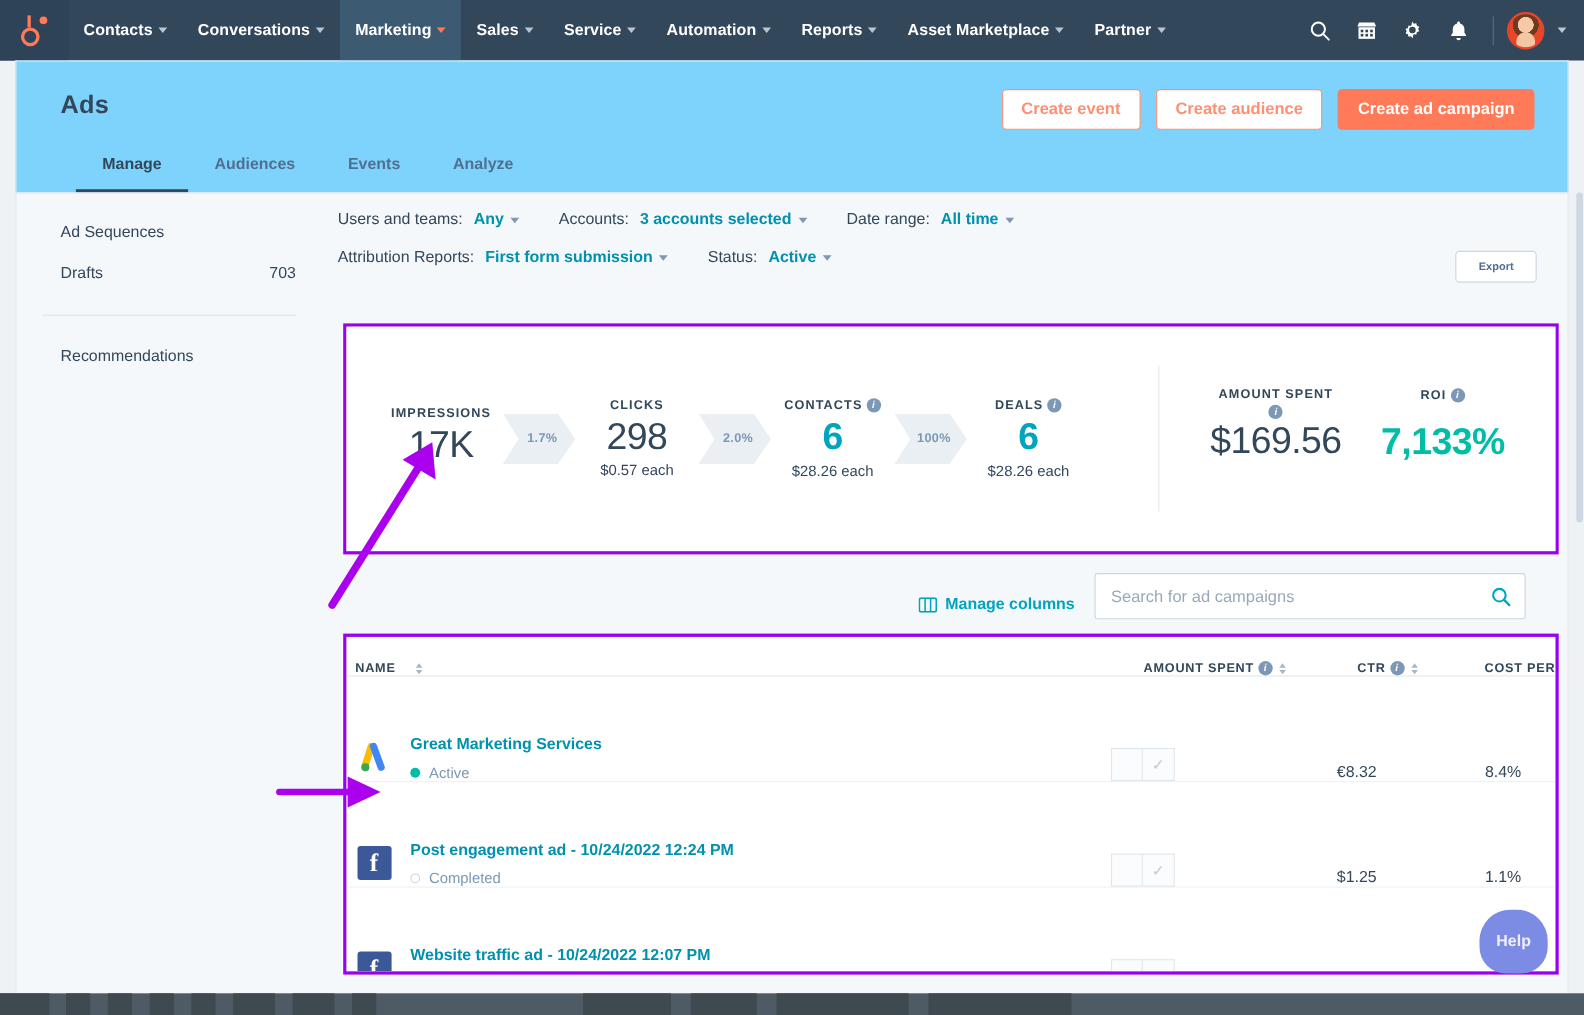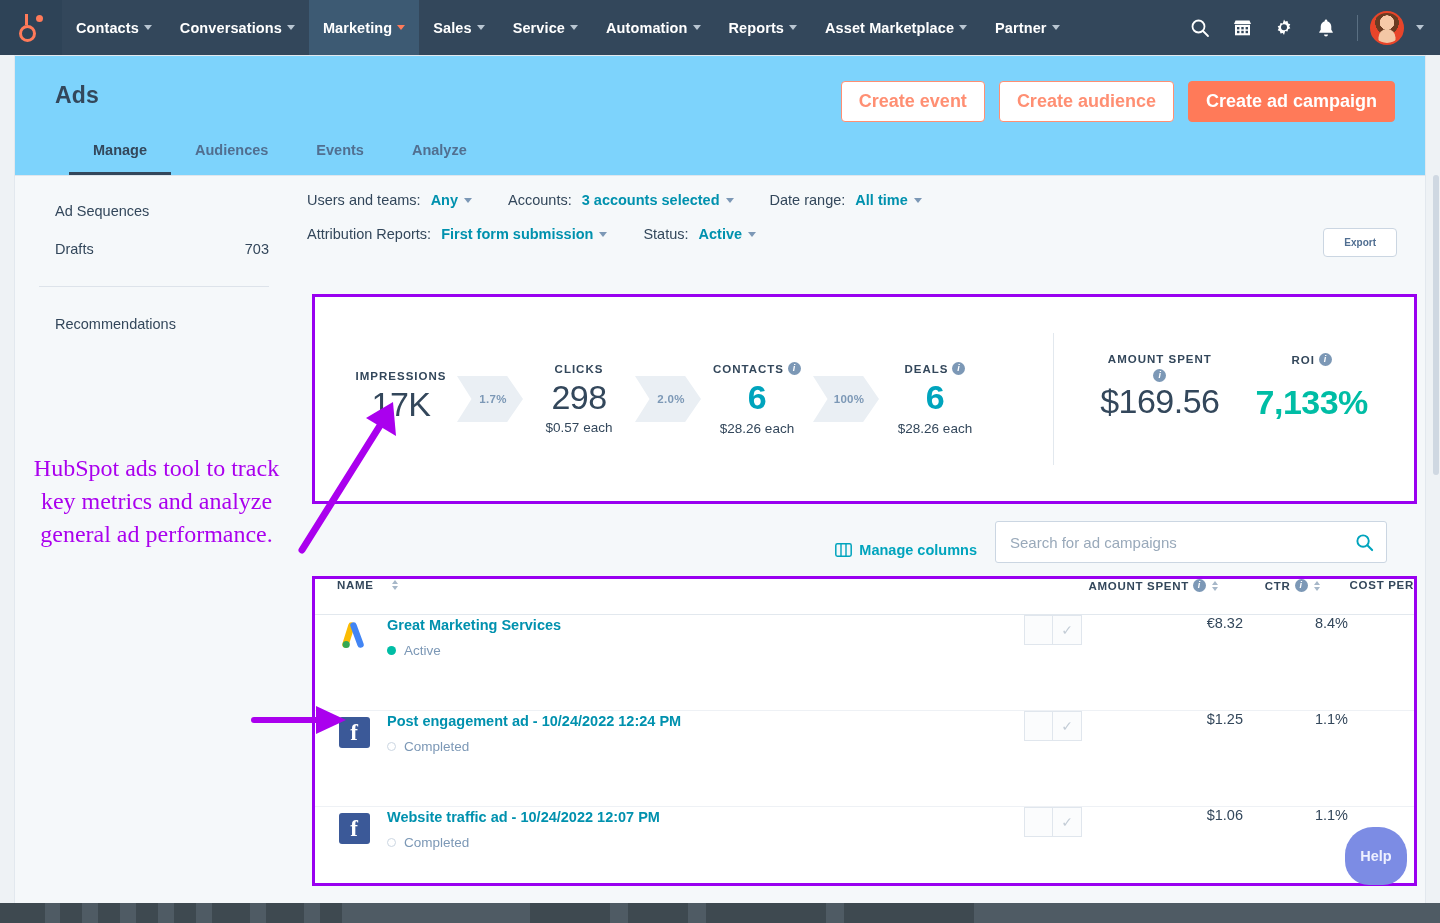--- a/index.html
+++ b/index.html
@@ -42,21 +42,21 @@
   .avatar-caret { margin-left: 8px; }
 
   
   .page-head {
     position:absolute; top:55px; left:14px; width:1412px; height:120px;
     background:#7dd3fc; border:1px solid #e2e8ee; border-bottom:none;
   }
   .page-title { position:absolute; left:40px; top:26px; font-size:23px; font-weight:700; color:#33475b; letter-spacing:.2px; }
   .head-btns { position:absolute; right:30px; top:25px; display:flex; gap:14px; align-items:center; }
   .btn {
-    font-size:18px; font-weight:600; border-radius:4px; padding:9px 17px; cursor:pointer; white-space:nowrap;
+    font-size:15px; font-weight:600; border-radius:4px; padding:9px 17px; cursor:pointer; white-space:nowrap;
   }
   .btn-outline { background:#fff; border:1px solid #ff8f73; color:#ff8f73; }
   .btn-primary { background:#ff7a59; border:1px solid #ff7a59; color:#fff; }
   .tabs { position:absolute; left:54px; bottom:0; display:flex; gap:0; }
   .tab {
     font-size:14.5px; font-weight:600; color:#516f90; padding:12px 24px 14px; cursor:pointer; white-space:nowrap;
   }
   .tab.active { color:#33475b; border-bottom:3px solid #33475b; }
 
   
@@ -118,21 +118,21 @@
   }
   .search-box input {
     flex:1; border:none; outline:none; font-size:15px; color:#33475b;
     font-family:"Liberation Sans", sans-serif; background:transparent;
   }
   .search-box input::placeholder { color:#99a9ba; }
 
   
   .table-outline { position:absolute; left:297px; top:400px; width:1105px; height:310px; border:3px solid #9900f0; overflow:hidden; }
   .table { position:absolute; inset:0; background:#fff; overflow:hidden; }
-  .trow { display:flex; align-items:flex-start; height:96px; border-bottom:1px solid #eef1f5; padding-left:18px; }
+  .trow { display:flex; align-items:flex-end; height:96px; border-bottom:1px solid #eef1f5; padding-left:4px;gap:31px; }
   .thead { height:36px; border-bottom:1px solid #e2e8ee; }
   .th {
     font-size:11.5px; font-weight:700; letter-spacing:.7px; color:#33475b;
     display:flex; align-items:center; gap:4px; white-space:nowrap;
   }
   .sort { display:inline-flex; flex-direction:column; gap:2px; margin-left:2px; }
   .sort i { width:0;height:0;border-left:3.5px solid transparent;border-right:3.5px solid transparent; display:block;}
   .sort i.up { border-bottom:4px solid #a6b7c8; }
   .sort i.dn { border-top:4px solid #a6b7c8; }
   .c-name { width:660px; display:flex; align-items:center; gap:16px; padding-left:4px;}
@@ -535,21 +535,20 @@
             </div>
           <div class="c-cost"></div>
         </div>
 
       </div>
     </div>
 
     <div class="help">Help</div>
   </div>
 
-  <div class="anno anno1">HubSpot ads tool to track key metrics and analyze general ad performance.</div>
 
   <svg class="arrow" style="left:290px; top:380px; width:130px; height:180px;" viewBox="0 0 130 180">
     <line x1="12" y1="170" x2="96" y2="36" stroke="#aa00ee" stroke-width="7" stroke-linecap="round"></line>
     <polygon points="103,22 106,56 76,38" fill="#aa00ee"></polygon>
   </svg>
 
   <svg class="arrow" style="left:250px; top:700px; width:110px; height:40px;" viewBox="0 0 110 40">
     <line x1="4" y1="20" x2="72" y2="20" stroke="#aa00ee" stroke-width="6" stroke-linecap="round"></line>
     <polygon points="96,20 66,6 66,34" fill="#aa00ee"></polygon>
   </svg>

